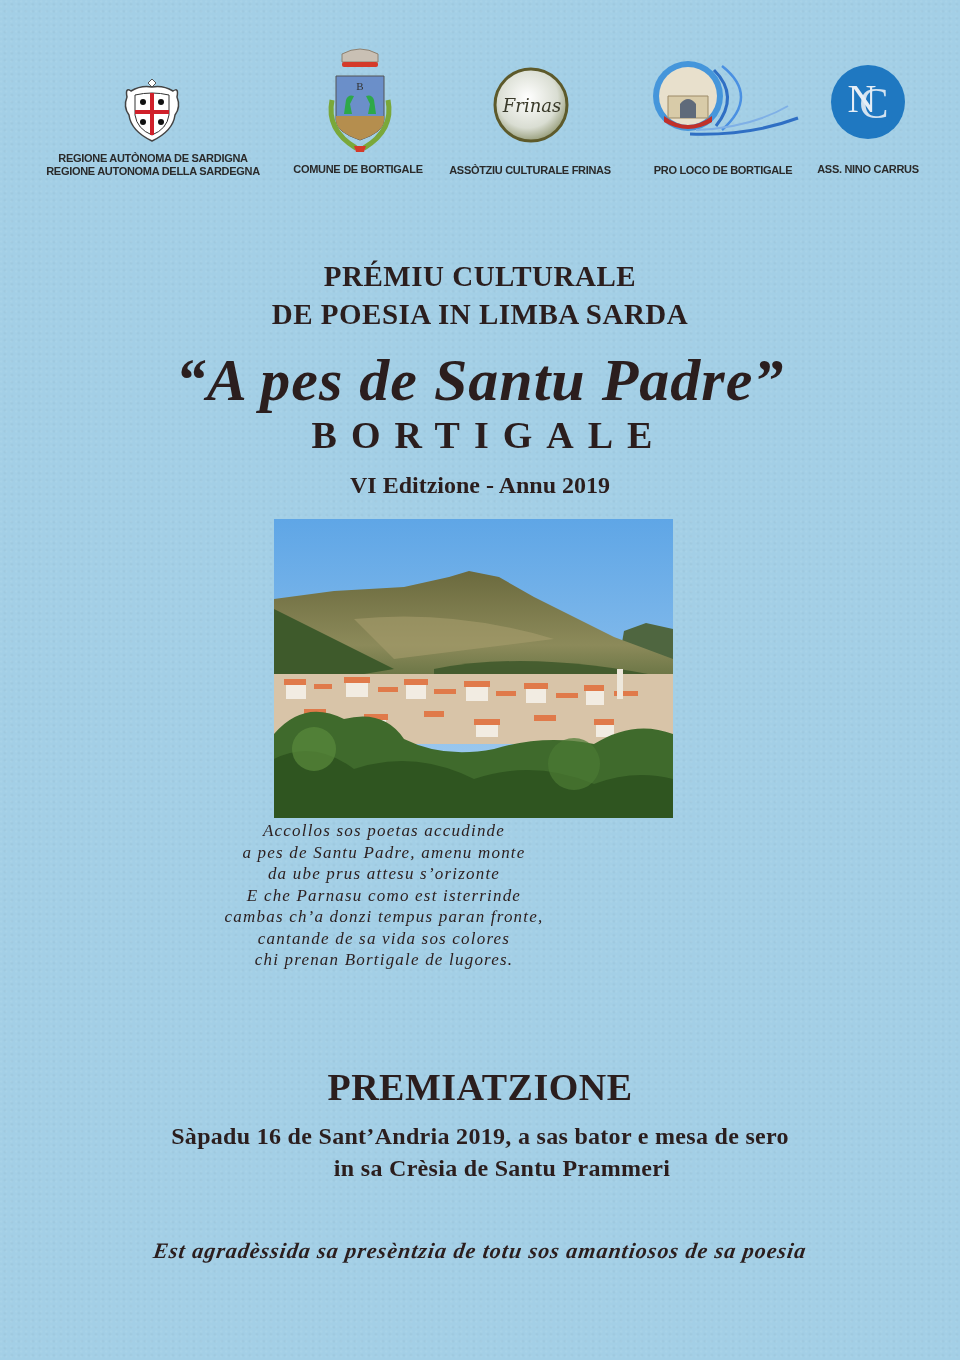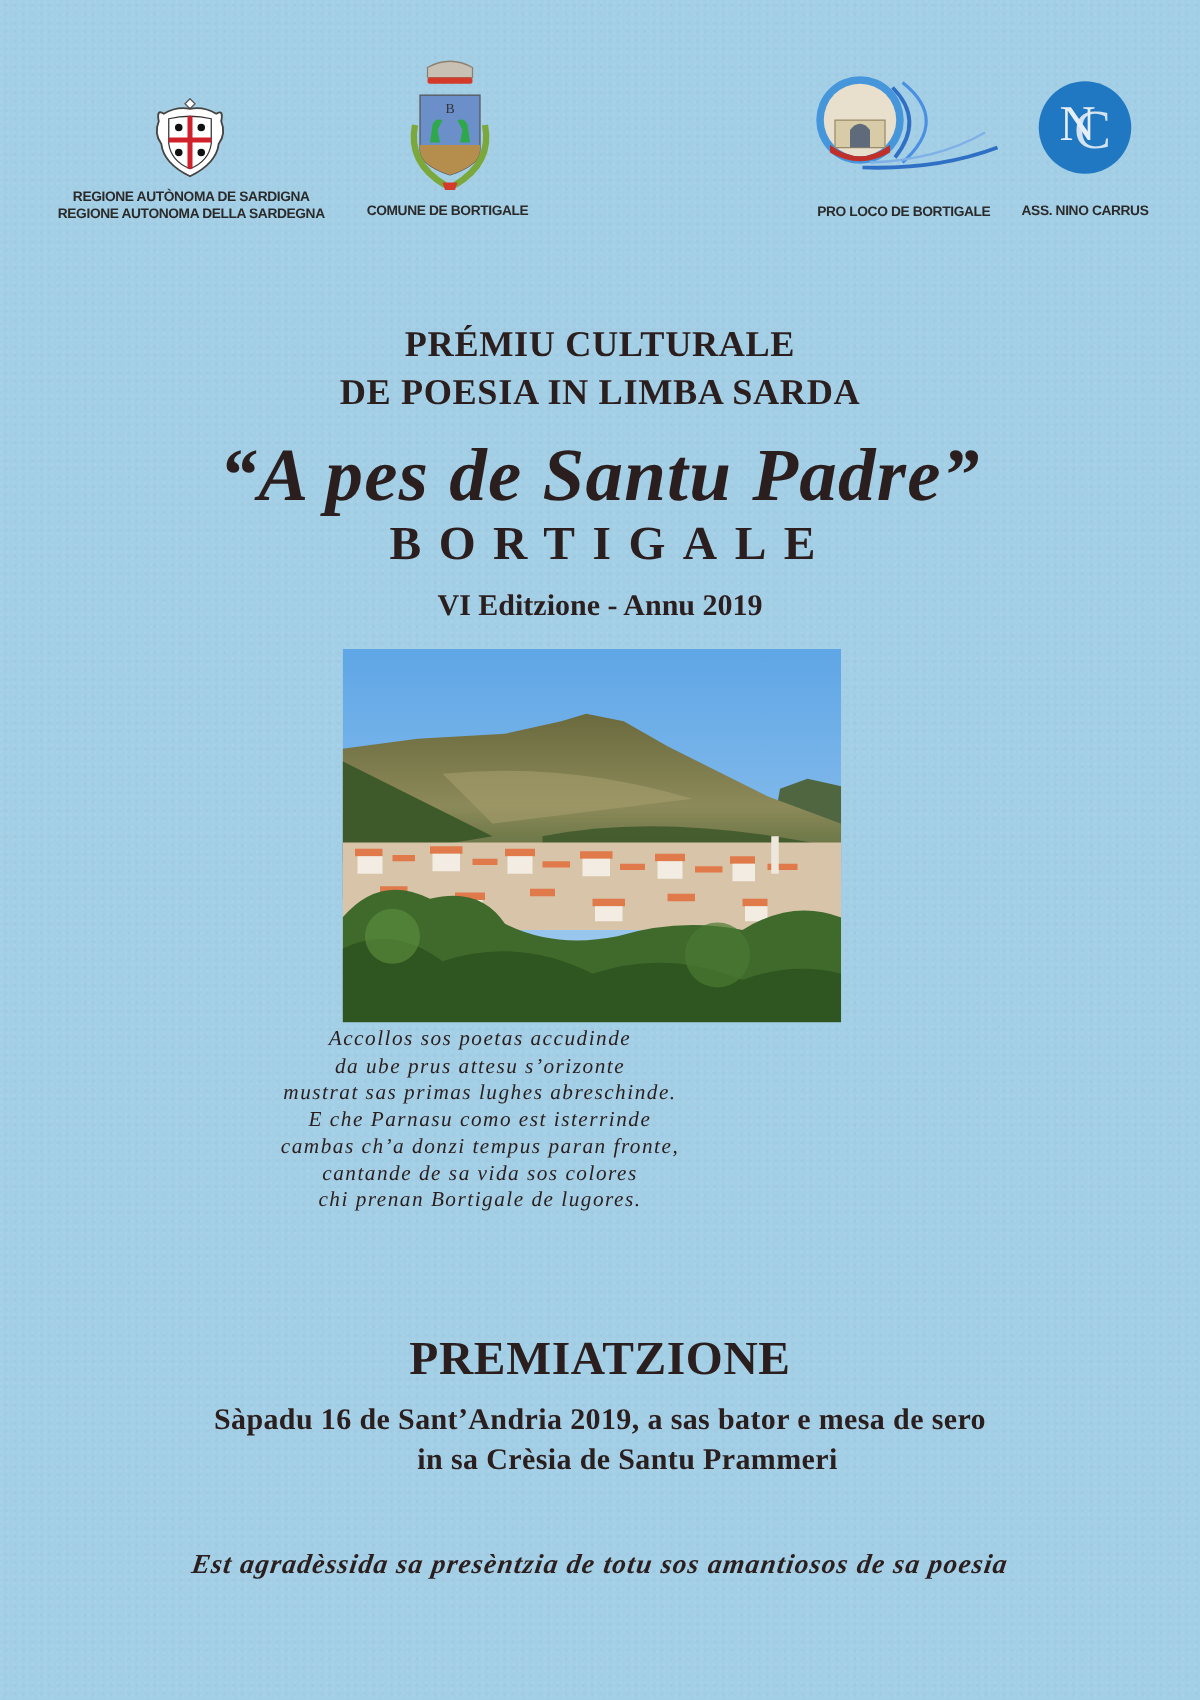--- a/index.html
+++ b/index.html
@@ -115,20 +115,36 @@
 
       <path d="M14 60 Q8 90 38 108" fill="none" stroke="#7aa83a" stroke-width="5"></path>
       <path d="M70 60 Q76 90 46 108" fill="none" stroke="#7aa83a" stroke-width="5"></path>
       <path d="M36 106 L48 106 L46 112 L38 112z" fill="#d43a2a"></path>
     </svg>
     <div class="logo-caption" style="left:78px;top:163px;">
       <div>COMUNE DE BORTIGALE</div>
     </div>
   </div>
 
+  <div class="logo" style="left:440px;top:0;width:160px;height:190px;">
+    <svg style="position:absolute;left:52px;top:66px;" width="78" height="78" viewBox="0 0 78 78">
+      <defs>
+        <radialGradient id="frg" cx="45%" cy="40%" r="60%">
+          <stop offset="0" stop-color="#ffffff"></stop>
+          <stop offset="0.7" stop-color="#d9ddd2"></stop>
+          <stop offset="1" stop-color="#9aa07e"></stop>
+        </radialGradient>
+      </defs>
+      <circle cx="39" cy="39" r="36" fill="url(#frg)" stroke="#5d5a2b" stroke-width="3"></circle>
+      <text x="40" y="46" text-anchor="middle" font-family="DejaVu Serif, serif" font-style="italic" font-size="18" fill="#3a3a2a">Frinas</text>
+    </svg>
+    <div class="logo-caption" style="left:90px;top:164px;">
+      <div>ASSÒTZIU CULTURALE FRINAS</div>
+    </div>
+  </div>
 
   <div class="logo" style="left:640px;top:0;width:160px;height:190px;">
     <svg style="position:absolute;left:10px;top:56px;" width="150" height="84" viewBox="0 0 150 84">
       <circle cx="38" cy="40" r="35" fill="#3b8fd9" opacity="0.9"></circle>
       <circle cx="38" cy="40" r="29" fill="#e8e0cc"></circle>
       <path d="M18 40 L58 40 L58 62 L18 62z" fill="#d8cba8" stroke="#9c8a66" stroke-width="1"></path>
       <path d="M30 62 L30 48 Q38 38 46 48 L46 62z" fill="#5f6a7a"></path>
       <path d="M14 60 Q38 78 62 60 L62 66 Q38 80 14 66z" fill="#c0302a"></path>
       <path d="M64 14 Q90 40 66 70" fill="none" stroke="#2f6fc4" stroke-width="3"></path>
       <path d="M72 10 Q110 40 72 74" fill="none" stroke="#4a90e2" stroke-width="2.5"></path>
@@ -216,22 +232,22 @@
 
     <path d="M0 215 Q30 180 70 200 Q110 190 130 220 Q170 240 220 230 Q270 215 320 225 Q360 200 399 215 L399 299 L0 299z" fill="#3f6a2c"></path>
     <path d="M0 240 Q40 220 80 250 Q140 230 200 260 Q260 240 320 265 Q360 250 399 260 L399 299 L0 299z" fill="#2f5520"></path>
     <circle cx="40" cy="230" r="22" fill="#5a8a3c" opacity="0.7"></circle>
     <circle cx="300" cy="245" r="26" fill="#4c7a33" opacity="0.7"></circle>
   </svg>
 </div>
 
 <div class="poem">
   <div>Accollos sos poetas accudinde</div>
+  <div>a pes de Santu Padre, amenu monte</div>
   <div>da ube prus attesu s’orizonte</div>
-  <div>mustrat sas primas lughes abreschinde.</div>
   <div>E che Parnasu como est isterrinde</div>
   <div>cambas ch’a donzi tempus paran fronte,</div>
   <div>cantande de sa vida sos colores</div>
   <div>chi prenan Bortigale de lugores.</div>
 </div>
 
 <div class="title-block h-premiatzione">PREMIATZIONE</div>
 <div class="title-block h-date">Sàpadu 16 de Sant’Andria 2019, a sas bator e mesa de sero</div>
 <div class="title-block h-place">in sa Crèsia de Santu Prammeri</div>
 

